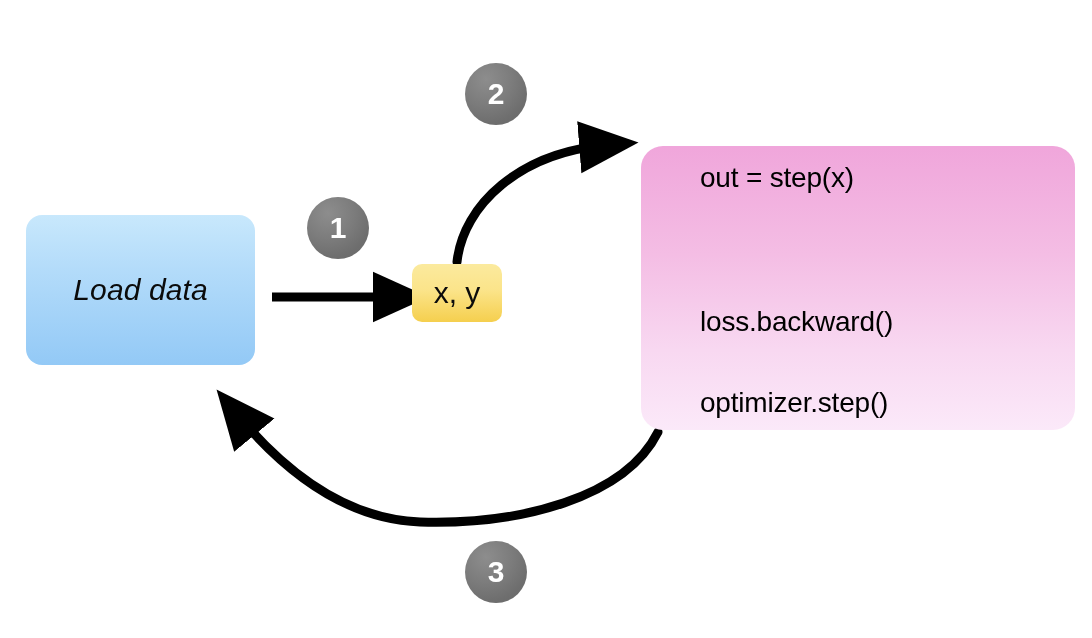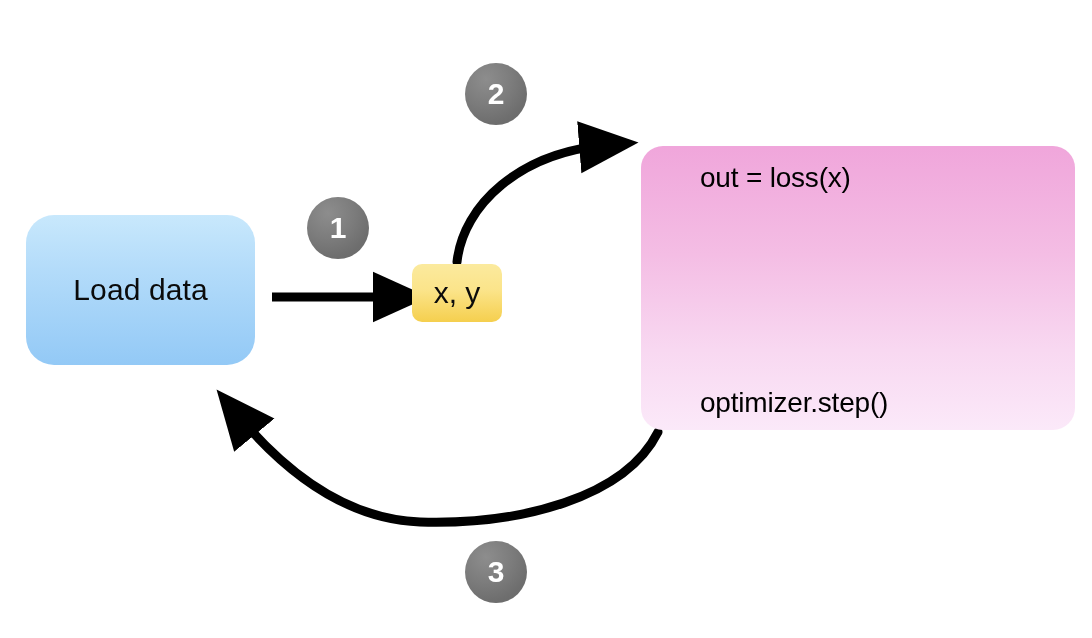--- a/index.html
+++ b/index.html
@@ -24,25 +24,26 @@
     pointer-events: none;
   }
 
   
   .load-box {
     position: absolute;
     left: 26px;
     top: 215px;
     width: 229px;
     height: 150px;
-    border-radius: 28px;
+    border-radius: 16px;
     background: linear-gradient(to bottom, #c8e8fc 0%, #b4dcfa 35%, #93c9f6 100%);
     display: flex;
     align-items: center;
     justify-content: center;
+    font-style: italic;
   }
   .load-label {
     font-size: 30px;
     color: #0b0b0b;
     letter-spacing: 0.1px;
     white-space: nowrap;
   }
 
   
   .xy-box {
@@ -138,21 +139,22 @@
 
   <div class="load-box">
     <span class="load-label">Load data</span>
   </div>
 
   <div class="xy-box">
     <span class="xy-label">x, y</span>
   </div>
 
   <div class="code-panel">
-    <div class="code-line l0">out = loss(x)</div>
+    <div class="code-line l0">out = step(x)</div>
+    <div class="code-line l2">loss.backward()</div>
     <div class="code-line l3">optimizer.step()</div>
   </div>
 
   <div class="step-circle step-1">
     <span class="step-num">1</span>
   </div>
   <div class="step-circle step-2">
     <span class="step-num">2</span>
   </div>
   <div class="step-circle step-3">

